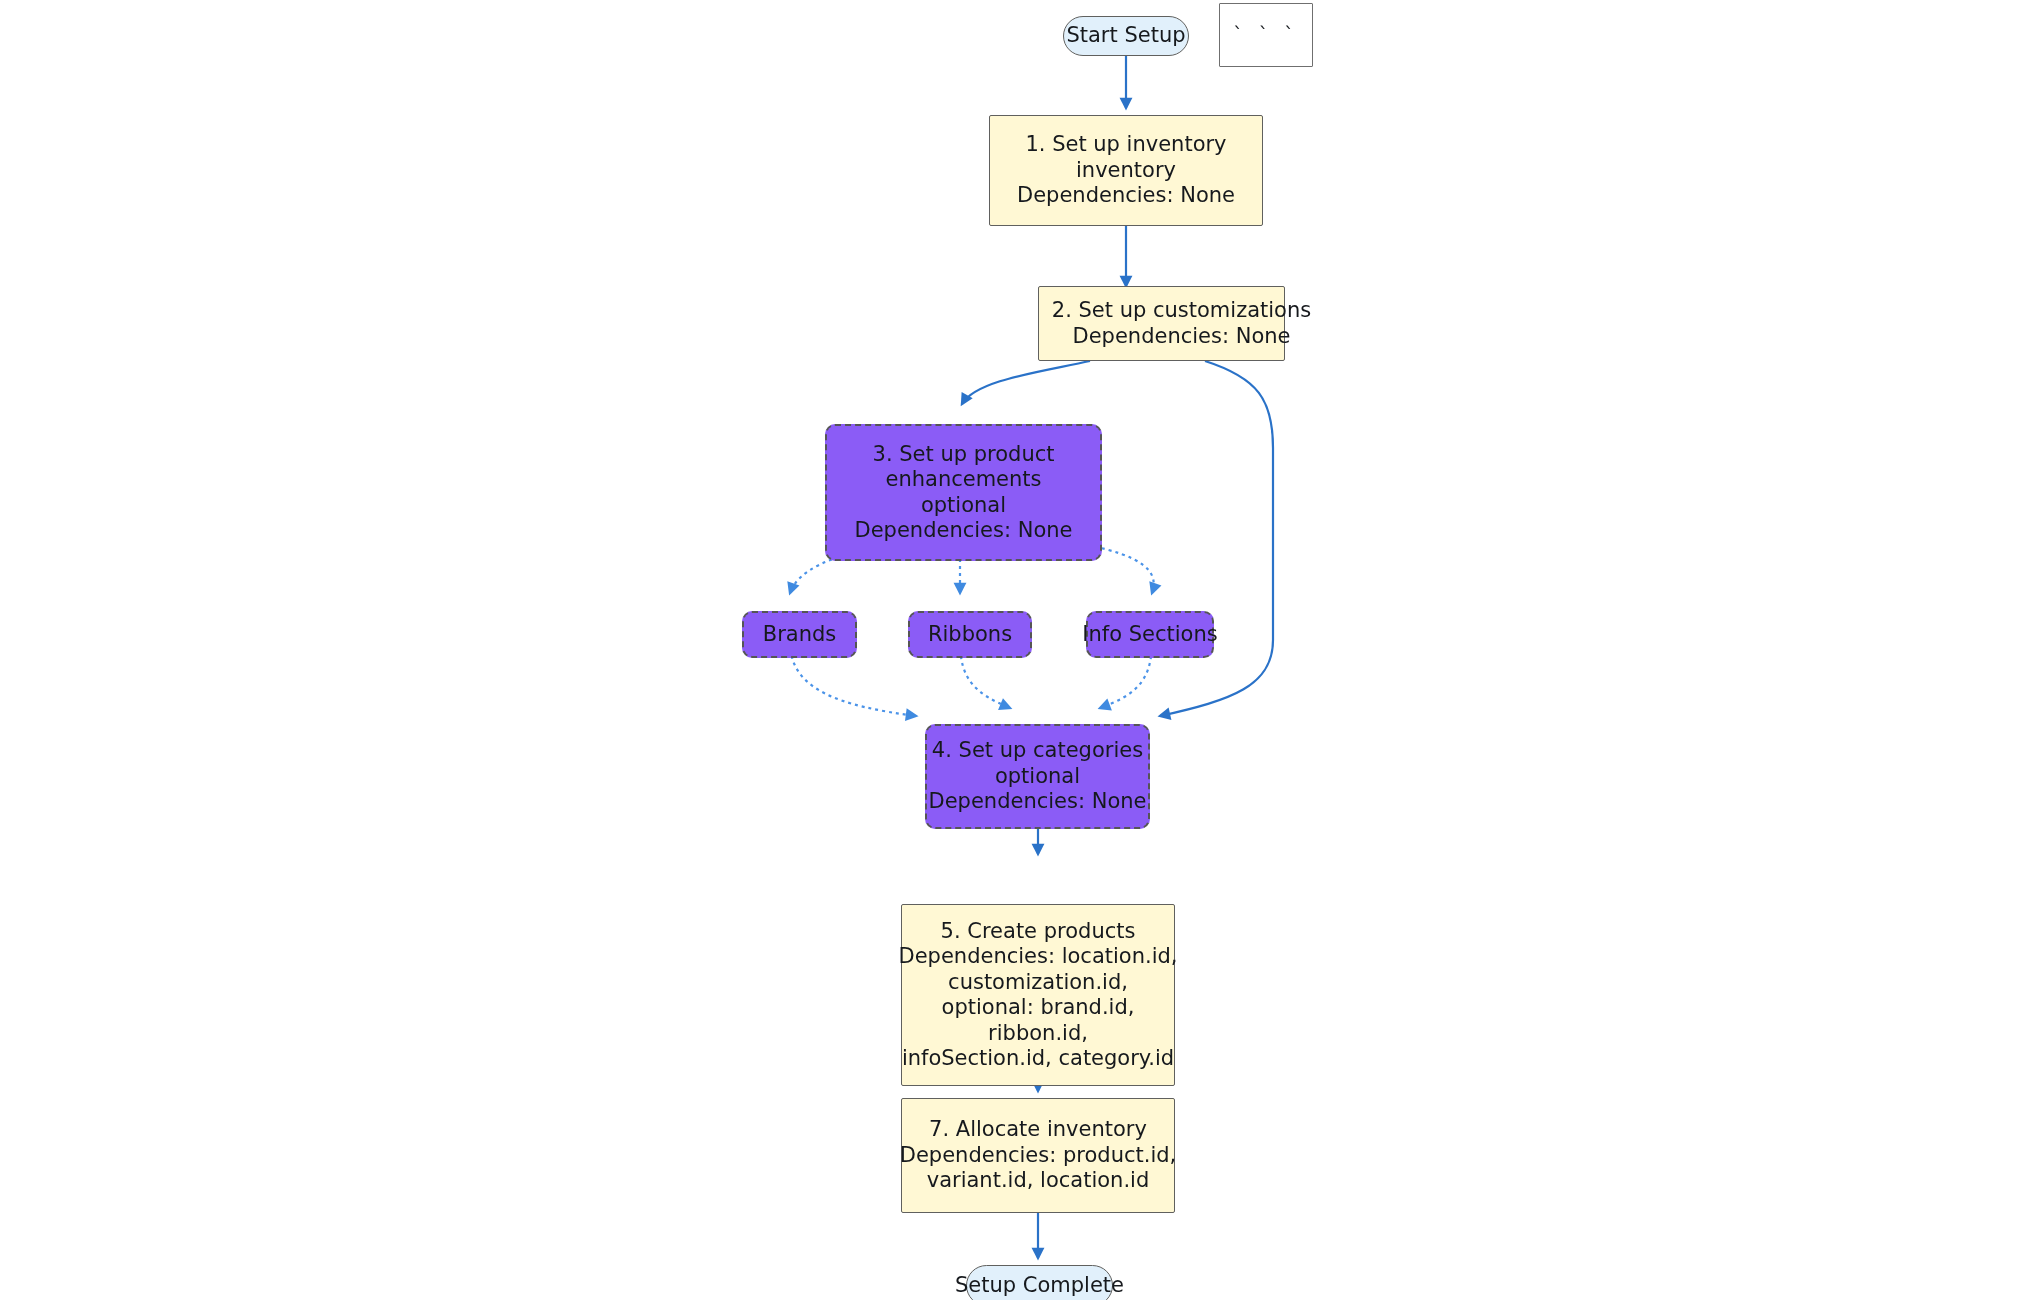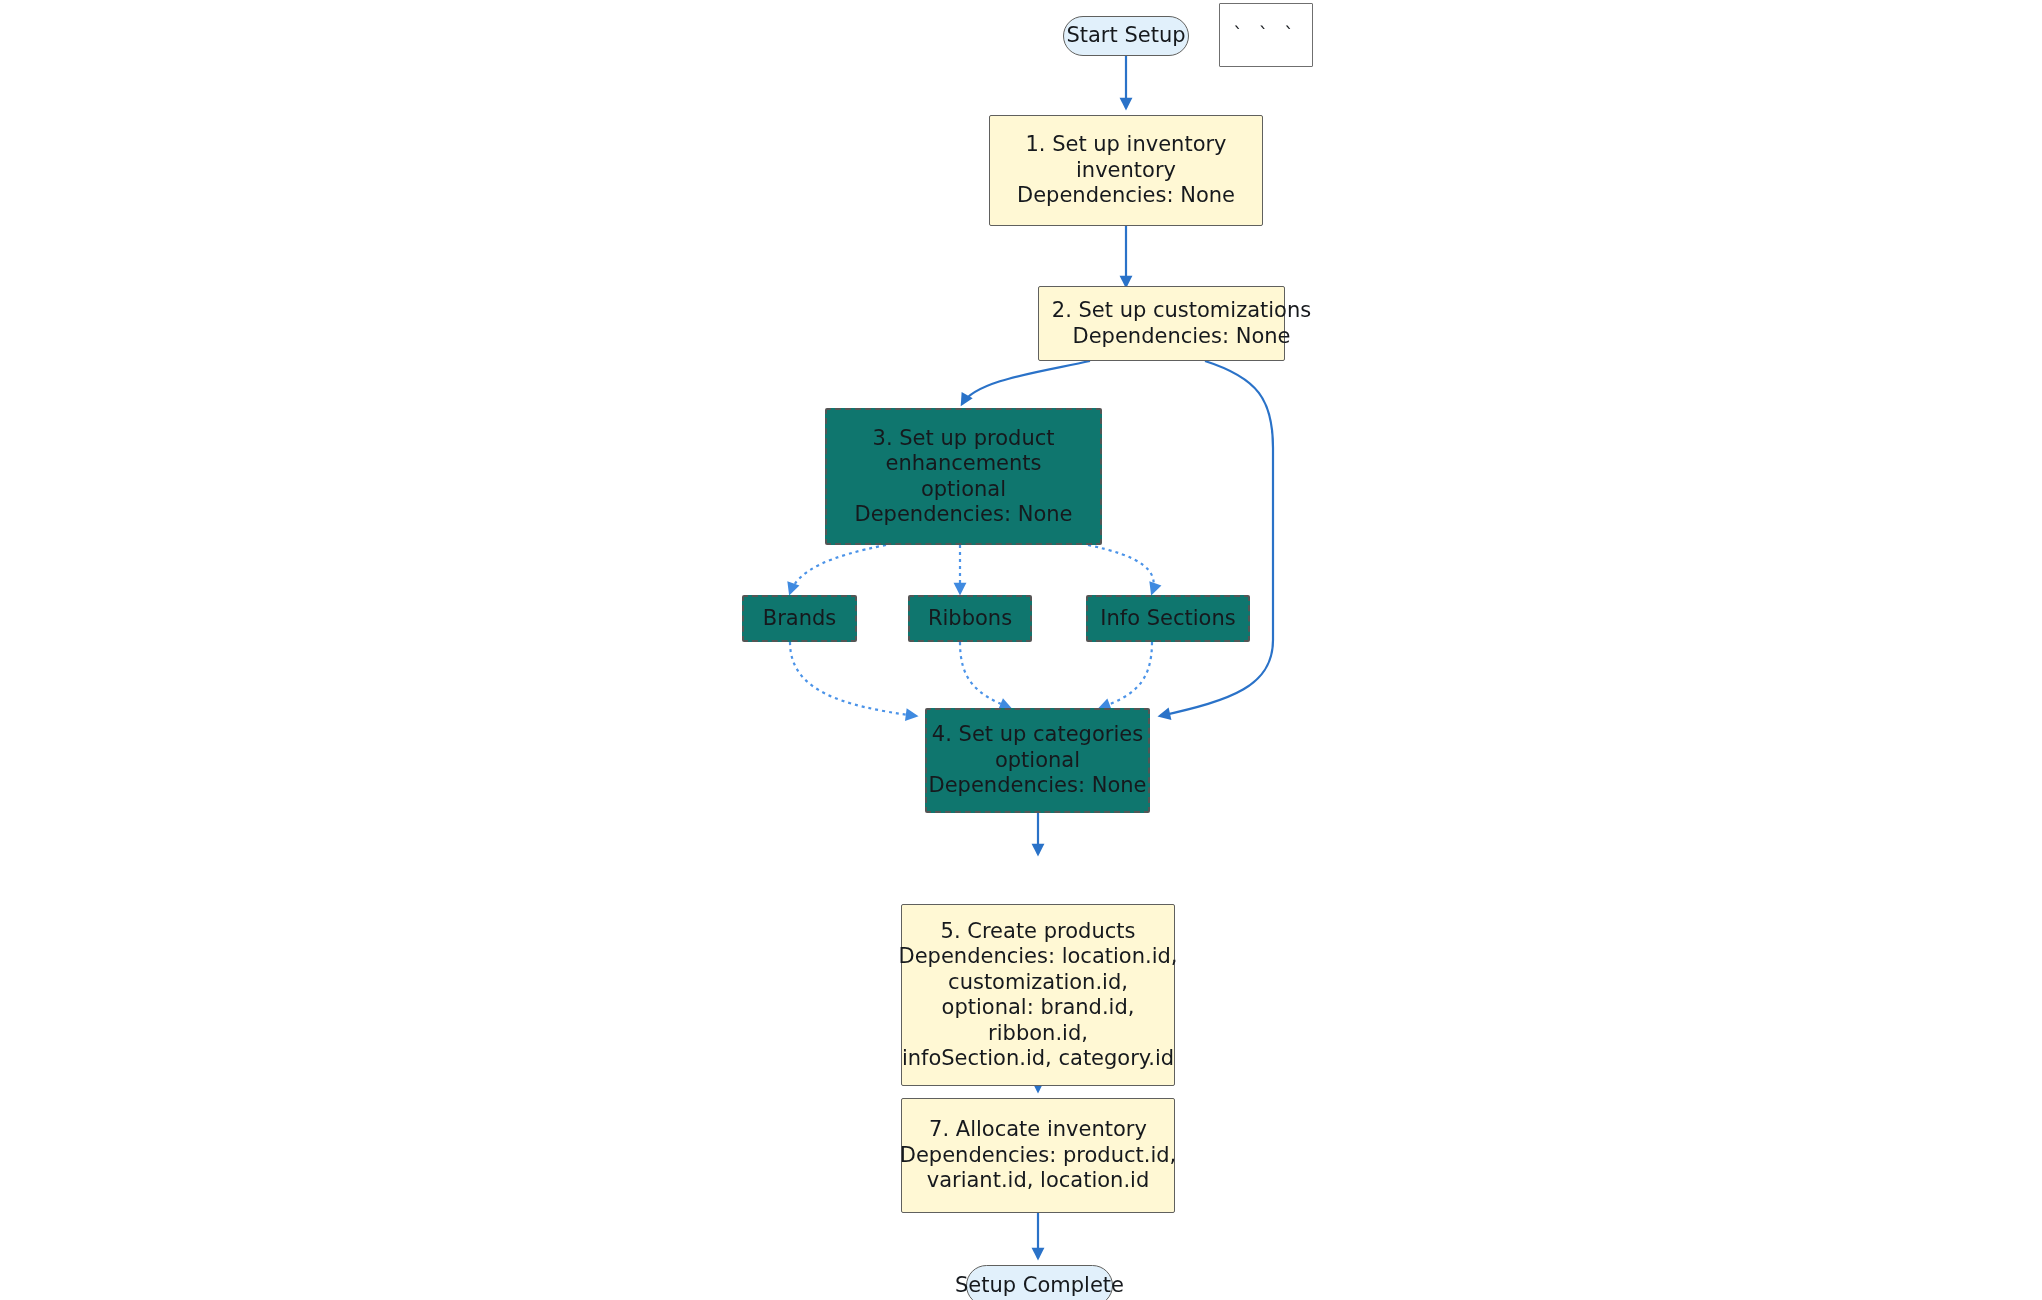--- a/index.html
+++ b/index.html
@@ -44,23 +44,24 @@
   .node .line {
     display: block;
     white-space: nowrap;
   }
   .n-process {
     background: #fff8d4;
     border: 1.6px solid #60605e;
     border-radius: 2px;
   }
   .n-optional {
-    background: #0f766e;
+    background: #8b5cf6;
     border: 2px dashed #555555;
-    border-radius: 2px;
+    border-radius: 10px;
+    margin-top: 16px;
   }
   .n-terminal {
     background: #e1f0fb;
     border: 1.6px solid #60605e;
     border-radius: 26px;
   }
   .n-artifact {
     background: #ffffff;
     border: 1.6px solid #6f6f6f;
     border-radius: 1px;
@@ -139,21 +140,21 @@
   </div>
 
   <div class="node n-optional" style="left:742px; top:595px; width:115px; height:47px;">
     <span class="line">Brands</span>
   </div>
 
   <div class="node n-optional" style="left:908px; top:595px; width:124px; height:47px;">
     <span class="line">Ribbons</span>
   </div>
 
-  <div class="node n-optional" style="left:1086px; top:595px; width:164px; height:47px;justify-content:center;">
+  <div class="node n-optional" style="left:1086px; top:595px; width:128px; height:47px;justify-content:center;">
     <span class="line">Info Sections</span>
   </div>
 
   <div class="node n-optional" style="left:925px; top:708px; width:225px; height:105px;">
     <span class="line">4. Set up categories</span>
     <span class="line">optional</span>
     <span class="line">Dependencies: None</span>
   </div>
 
   <div class="node n-process" style="left:901px; top:864px; width:274px; height:182px;margin-top:40px;">

